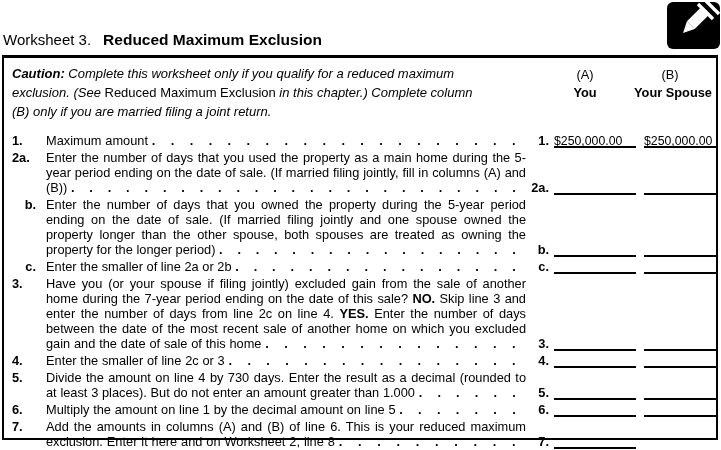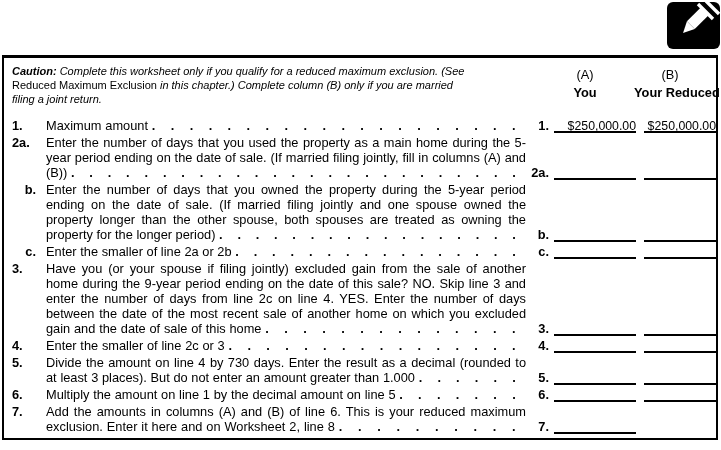--- a/index.html
+++ b/index.html
@@ -17,21 +17,21 @@
   .pencil{position:absolute;right:1px;top:2px;width:53px;height:47px;}
   
   .box{
     position:absolute;left:2px;top:55px;width:716px;height:385px;
     border:2px solid #000;border-top:3px solid #000;
     box-sizing:border-box;
     padding:6px 0 0 8px;
   }
   
   .caution{
-    width:466px;font-size:11px;line-height:14px;font-style:italic;
+    width:466px;font-size:13px;line-height:19px;font-style:italic;
   }
   .caution .cap{font-weight:bold;}
   .caution .roman{font-style:normal;}
   .colhead{position:absolute;text-align:center;font-size:12.8px;white-space:nowrap;}
   .colhead.ab{top:9px;}
   .colhead.sub{top:27px;font-weight:bold;}
   .col-a-pos{left:540px;width:82px;}
   .col-b-pos{left:630px;width:72px;}
   
   .body{margin-top:12px;font-size:12.8px;line-height:15px;}
@@ -41,42 +41,45 @@
   }
   .num.sub{text-align:right;padding-right:2px;box-sizing:border-box;}
   .txt{
     width:480px;flex:0 0 480px;margin-left:8px;
     text-align:justify;overflow:hidden;
   }
   .h1{max-height:15px;}.h2{max-height:30px;}.h3{max-height:45px;}
   .h4{max-height:60px;}.h5{max-height:75px;}
   .para{text-align:justify;overflow:hidden;}
   .para.h2{max-height:30px;}
-  .blab{font-weight:normal;margin-top:40px;}
+  .blab{font-weight:bold;margin-top:40px;}
   .it{}
   .leader{font-weight:bold;letter-spacing:1px;}
   
   .entry{display:flex;align-items:flex-end;margin-left:2px;}
   .enum{
     width:26px;flex:0 0 26px;text-align:right;font-weight:bold;
     padding-right:5px;box-sizing:border-box;white-space:nowrap;
   }
   .cell{
     width:82px;flex:0 0 82px;border-bottom:2px solid #000;
-    height:14px;font-size:12.3px;white-space:nowrap;text-align:right;
+    height:14px;font-size:12.3px;white-space:nowrap;text-align:left;
     box-sizing:border-box;
   }
   .cell.colb{width:72px;flex:0 0 72px;margin-left:8px;}
   .cell.empty{height:11px;}
 </style>
 </head>
 <body>
 
 <div class="page">
 
+  <div class="titlebar">
+    <span class="title-prefix">Worksheet 3.</span><span class="title-main">Reduced Maximum Exclusion</span>
+  </div>
 
   <div class="pencil">
     <svg width="53" height="47" viewBox="0 0 53 47">
       <rect x="0" y="0" width="53" height="47" rx="6" fill="#000"></rect>
       <g transform="rotate(45 21 26)">
         <rect x="15.5" y="1" width="11" height="21" fill="#fff"></rect>
         <polygon points="15.5,22 26.5,22 21,33" fill="#fff"></polygon>
       </g>
       <g stroke="#fff" stroke-width="3.4">
         <line x1="31" y1="2" x2="46" y2="17"></line>
@@ -87,21 +90,21 @@
 
   <div class="box">
 
     <div class="caution">
       <span class="cap">Caution:</span><span> Complete this worksheet only if you qualify for a reduced maximum exclusion. (See </span><span class="roman">Reduced Maximum Exclusion</span><span> in this chapter.) Complete column (B) only if you are married filing a joint return.</span>
     </div>
 
     <div class="colhead ab col-a-pos">(A)</div>
     <div class="colhead ab col-b-pos">(B)</div>
     <div class="colhead sub col-a-pos">You</div>
-    <div class="colhead sub col-b-pos">Your Reduced</div>
+    <div class="colhead sub col-b-pos">Your Spouse</div>
 
     <div class="body">
 
       <div class="row">
         <span class="num">1.</span>
         <span class="txt h1"><span>Maximum amount</span> <span class="leader">.&nbsp;&nbsp; .&nbsp;&nbsp; .&nbsp;&nbsp; .&nbsp;&nbsp; .&nbsp;&nbsp; .&nbsp;&nbsp; .&nbsp;&nbsp; .&nbsp;&nbsp; .&nbsp;&nbsp; .&nbsp;&nbsp; .&nbsp;&nbsp; .&nbsp;&nbsp; .&nbsp;&nbsp; .&nbsp;&nbsp; .&nbsp;&nbsp; .&nbsp;&nbsp; .&nbsp;&nbsp; .&nbsp;&nbsp; .&nbsp;&nbsp; .&nbsp;&nbsp; .&nbsp;&nbsp; .&nbsp;&nbsp; .&nbsp;&nbsp; .&nbsp;&nbsp; .&nbsp;&nbsp; .&nbsp;&nbsp; .&nbsp;&nbsp; .&nbsp;&nbsp; .&nbsp;&nbsp; .&nbsp;&nbsp; .&nbsp;&nbsp; .&nbsp;&nbsp; .&nbsp;&nbsp; .&nbsp;&nbsp; .&nbsp;&nbsp; .&nbsp;&nbsp; .&nbsp;&nbsp; .&nbsp;&nbsp; .&nbsp;&nbsp; .&nbsp;&nbsp; .&nbsp;&nbsp; .&nbsp;&nbsp; .&nbsp;&nbsp; .&nbsp;&nbsp; .&nbsp;&nbsp; .&nbsp;&nbsp; .&nbsp;&nbsp; .&nbsp;&nbsp; .&nbsp;&nbsp; .&nbsp;&nbsp; .&nbsp;&nbsp; .&nbsp;&nbsp; .&nbsp;&nbsp; .&nbsp;&nbsp; .&nbsp;&nbsp; .&nbsp;&nbsp; .&nbsp;&nbsp; .&nbsp;&nbsp; .&nbsp;&nbsp; .&nbsp;&nbsp; </span></span>
         <span class="entry">
           <span class="enum">1.</span>
           <span class="cell">$250,000.00</span>
           <span class="cell colb">$250,000.00</span>
@@ -134,21 +137,21 @@
         <span class="entry">
           <span class="enum">c.</span>
           <span class="cell empty"></span>
           <span class="cell colb empty"></span>
         </span>
       </div>
 
       <div class="row">
         <span class="num">3.</span>
         <span class="txt h5">
-          <span class="para h2">Have you (or your spouse if filing jointly) excluded gain from the sale of another home during the 9-year period ending on the date of this sale?</span>
+          <span class="para h2">Have you (or your spouse if filing jointly) excluded gain from the sale of another home during the 7-year period ending on the date of this sale?</span>
           <span class="para"><span class="blab">NO.</span><span> Skip line 3 and enter the number of days from line 2c on line 4.</span></span>
           <span class="para h2"><span class="blab">YES.</span><span> Enter the number of days between the date of the most recent sale of another home on which you excluded gain and the date of sale of this home</span> <span class="leader">.&nbsp;&nbsp; .&nbsp;&nbsp; .&nbsp;&nbsp; .&nbsp;&nbsp; .&nbsp;&nbsp; .&nbsp;&nbsp; .&nbsp;&nbsp; .&nbsp;&nbsp; .&nbsp;&nbsp; .&nbsp;&nbsp; .&nbsp;&nbsp; .&nbsp;&nbsp; .&nbsp;&nbsp; .&nbsp;&nbsp; .&nbsp;&nbsp; .&nbsp;&nbsp; .&nbsp;&nbsp; .&nbsp;&nbsp; .&nbsp;&nbsp; .&nbsp;&nbsp; .&nbsp;&nbsp; .&nbsp;&nbsp; .&nbsp;&nbsp; .&nbsp;&nbsp; .&nbsp;&nbsp; .&nbsp;&nbsp; .&nbsp;&nbsp; .&nbsp;&nbsp; .&nbsp;&nbsp; .&nbsp;&nbsp; .&nbsp;&nbsp; .&nbsp;&nbsp; .&nbsp;&nbsp; .&nbsp;&nbsp; .&nbsp;&nbsp; .&nbsp;&nbsp; .&nbsp;&nbsp; .&nbsp;&nbsp; .&nbsp;&nbsp; .&nbsp;&nbsp; .&nbsp;&nbsp; .&nbsp;&nbsp; .&nbsp;&nbsp; .&nbsp;&nbsp; .&nbsp;&nbsp; .&nbsp;&nbsp; .&nbsp;&nbsp; .&nbsp;&nbsp; .&nbsp;&nbsp; .&nbsp;&nbsp; .&nbsp;&nbsp; .&nbsp;&nbsp; .&nbsp;&nbsp; .&nbsp;&nbsp; .&nbsp;&nbsp; .&nbsp;&nbsp; .&nbsp;&nbsp; .&nbsp;&nbsp; .&nbsp;&nbsp; .&nbsp;&nbsp; </span></span>
         </span>
         <span class="entry">
           <span class="enum">3.</span>
           <span class="cell empty"></span>
           <span class="cell colb empty"></span>
         </span>
       </div>
 

